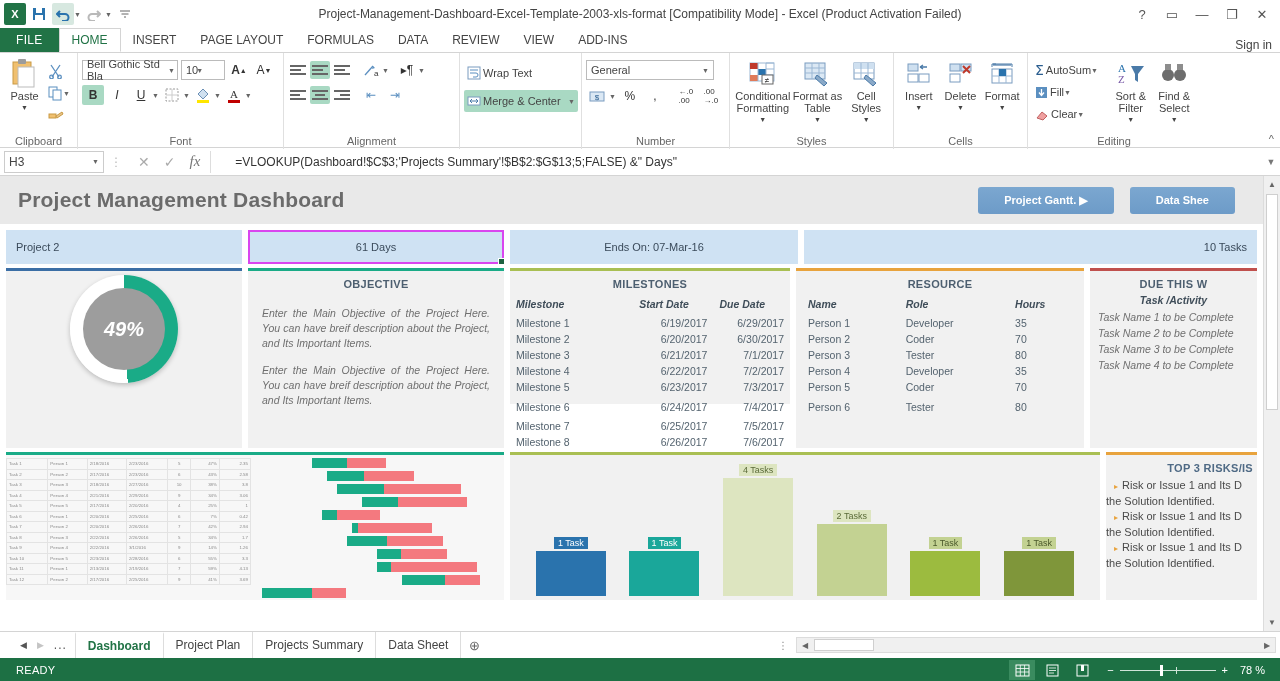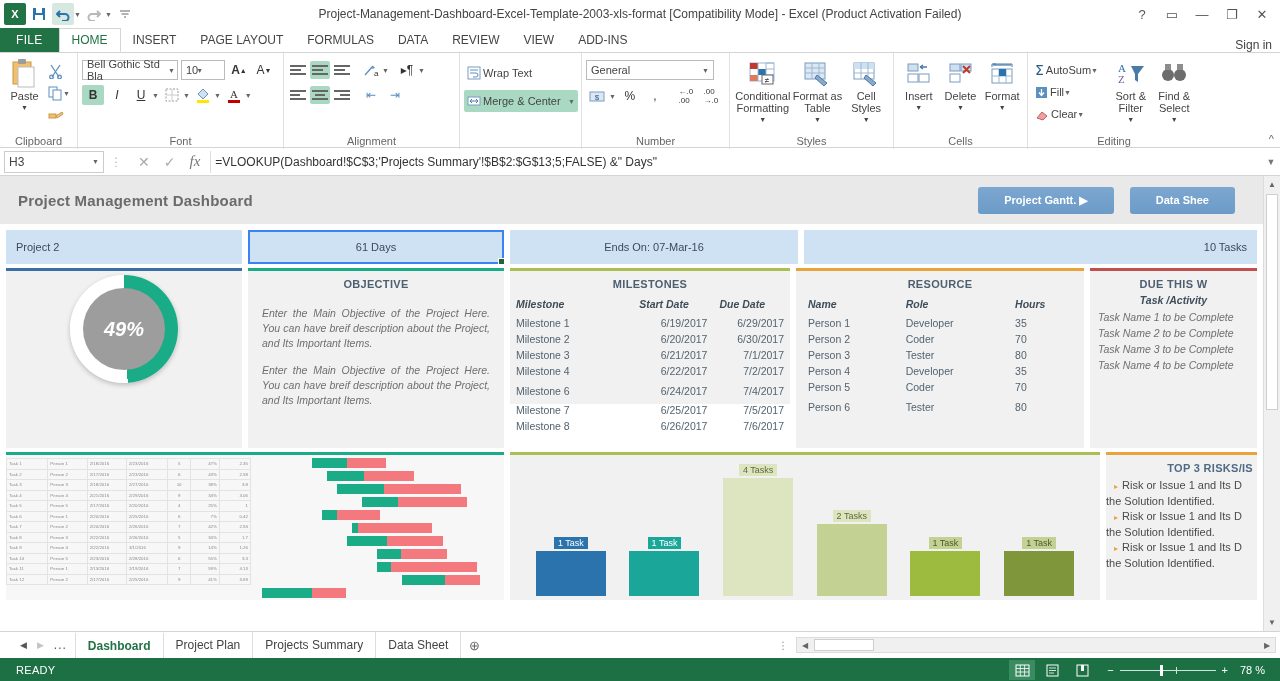--- a/index.html
+++ b/index.html
@@ -56,38 +56,38 @@
 
   
   .formulabar { height: 28px; display: flex; align-items: center; background: #fff;
     border-bottom: 1px solid #d4d4d4; padding: 0 0 0 4px; }
   .namebox { width: 100px; height: 22px; border: 1px solid #ccc; background: #fff; display: flex;
     align-items: center; justify-content: space-between; padding: 0 4px; font-size: 12px; }
   .fb-sep { color: #bbb; margin: 0 6px; }
   .fb-icons { display: flex; align-items: center; gap: 14px; padding: 0 10px; color: #aaa; font-size: 14px; }
   .fx { font-style: italic; font-family: "Liberation Serif", serif; color: #777; font-size: 15px; }
   .fb-input { flex: 1; height: 22px; display: flex; align-items: center; font-size: 12px; color: #333;
-    border-left: 1px solid #ddd; padding-left: 4px; }
+    border-left: 1px solid #ddd; padding-left: 24px; }
   .fb-drop { width: 18px; text-align: center; color: #777; font-size: 9px; }
 
   
   .sheet { position: relative; height: 455px; background: #fff; overflow: hidden; }
   .sheet-inner { position: absolute; left: 0; top: 0; right: 17px; bottom: 0; overflow: hidden; }
 
   .dash-header { height: 48px; background: #e9e9e9; display: flex; align-items: center; padding: 0 18px; }
-  .dash-title { font-size: 15px; font-weight: bold; color: #6b6b6b; letter-spacing: .2px; }
+  .dash-title { font-size: 21px; font-weight: bold; color: #6b6b6b; letter-spacing: .2px; }
   .dash-btns { margin-left: auto; display: flex; gap: 16px; padding-right: 10px; }
   .navbtn { background: linear-gradient(#7ba7d0,#6d9bc8); color: #fff; font-size: 11px; font-weight: bold;
     padding: 7px 26px; border-radius: 3px; white-space: nowrap; }
 
   .kpi-row { display: flex; gap: 6px; padding: 6px 6px 0 6px; }
   .kpi { flex: 1; height: 34px; background: #cfe2f3; display: flex; align-items: center; justify-content: center;
     font-size: 11px; color: #3a4a5a; }
   .kpi.left { justify-content: flex-start; padding-left: 10px; }
-  .kpi.sel { border: 2px solid #3b82f6; position: relative; }
+  .kpi.sel { border: 2px solid #d946ef; position: relative; }
   .kpi.sel::after { content: ""; position: absolute; right: -3px; bottom: -3px; width: 5px; height: 5px;
     background: #1d6140; border: 1px solid #fff; }
 
   .panels { display: flex; gap: 6px; padding: 4px 6px 0 6px; }
   .panel { background: #f1f1f1; position: relative; }
   .panel-bar { height: 3px; }
   .panel-title { text-align: center; font-size: 11px; font-weight: bold; color: #4d5f70; padding: 7px 0 4px; letter-spacing: .3px; }
 
   
   .donut-wrap { display: flex; align-items: center; justify-content: center; padding-top: 4px; }
@@ -637,20 +637,25 @@
               </tr>
             <tr>
                 <td>Milestone 3</td>
                 <td class="ta-r">6/21/2017</td>
                 <td class="ta-r">7/1/2017</td>
               </tr>
             <tr>
                 <td>Milestone 4</td>
                 <td class="ta-r">6/22/2017</td>
                 <td class="ta-r">7/2/2017</td>
+              </tr>
+            <tr>
+                <td>Milestone 5</td>
+                <td class="ta-r">6/23/2017</td>
+                <td class="ta-r">7/3/2017</td>
               </tr>
             <tr>
                 <td style="padding-top:6px">Milestone 6</td>
                 <td class="ta-r" style="padding-top:6px">6/24/2017</td>
                 <td class="ta-r" style="padding-top:6px">7/4/2017</td>
               </tr>
             <tr>
                 <td style="padding-top:5px">Milestone 7</td>
                 <td class="ta-r" style="padding-top:5px">6/25/2017</td>
                 <td class="ta-r" style="padding-top:5px">7/5/2017</td>

